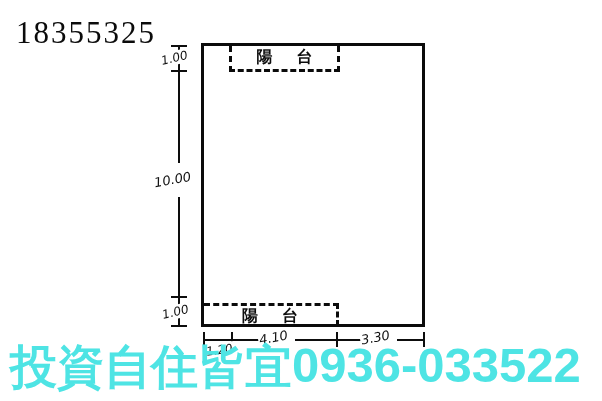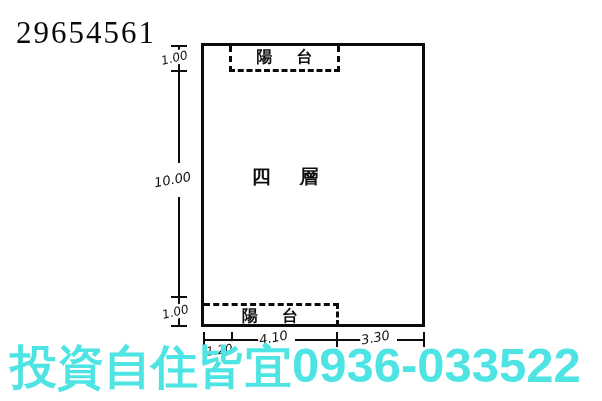--- a/index.html
+++ b/index.html
@@ -88,33 +88,32 @@
     white-space:nowrap;
   }
   #watermark-cn{font-size:47px;letter-spacing:0px;}
   #watermark-phone{font-size:49px;letter-spacing:0px;}
 </style>
 </head>
 <body>
 
 <div id="canvas">
 
-  <div id="doc-id" class="abs">29654561</div>
+  <div id="doc-id" class="abs">18355325</div>
 
   <div id="plan-outline" class="abs"></div>
 
   <div id="balcony-top" class="abs">
     <span class="balcony-label">陽 台</span>
   </div>
 
   <div id="balcony-bottom" class="abs">
     <span class="balcony-label">陽 台</span>
   </div>
 
-  <div id="floor-label" class="abs">四 層</div>
 
   <div class="abs dim-line-v" style="top:45px;height:118px;"></div>
   <div class="abs dim-line-v" style="top:197px;height:129px;"></div>
   <div class="abs dim-tick-h" style="top:45px;"></div>
   <div class="abs dim-tick-h" style="top:70px;"></div>
   <div class="abs dim-tick-h" style="top:296px;"></div>
   <div class="abs dim-tick-h" style="top:325px;"></div>
 
   <div class="abs dim-label" style="left:160px;top:51px;transform:rotate(-14deg);">1.00</div>
   <div class="abs dim-label" style="left:153px;top:172px;font-size:13px;transform:rotate(-10deg);">10.00</div>

